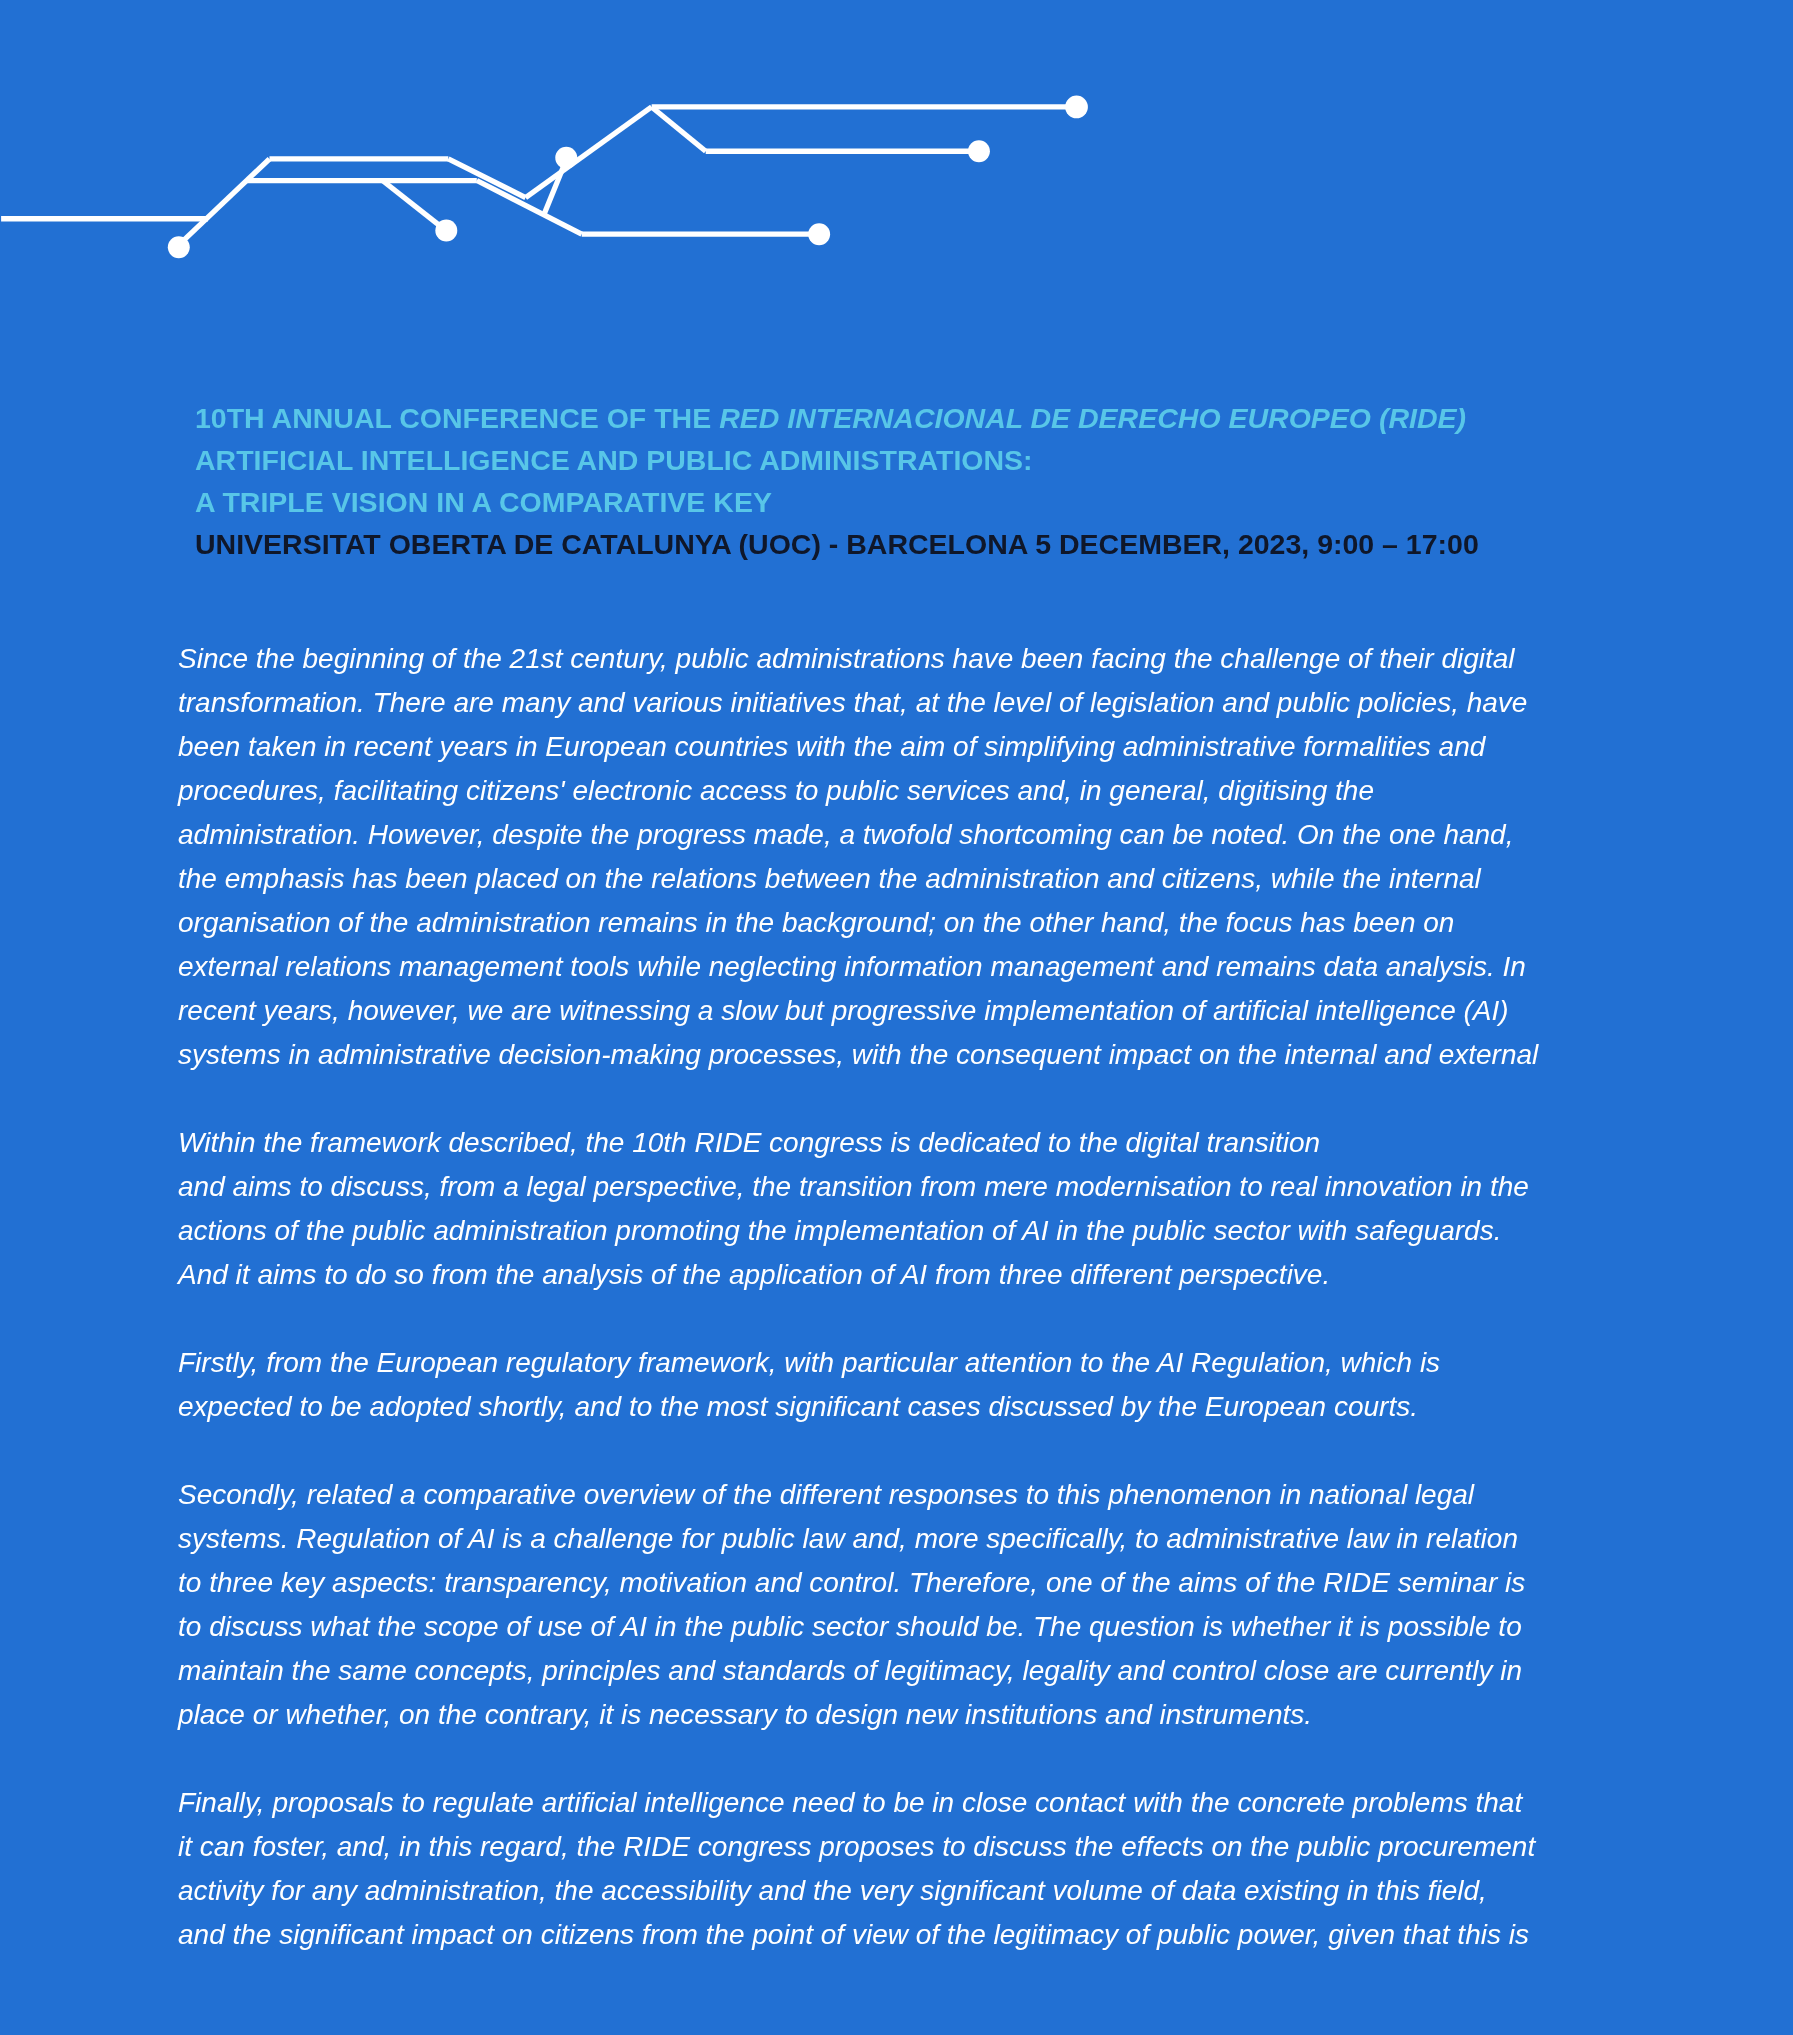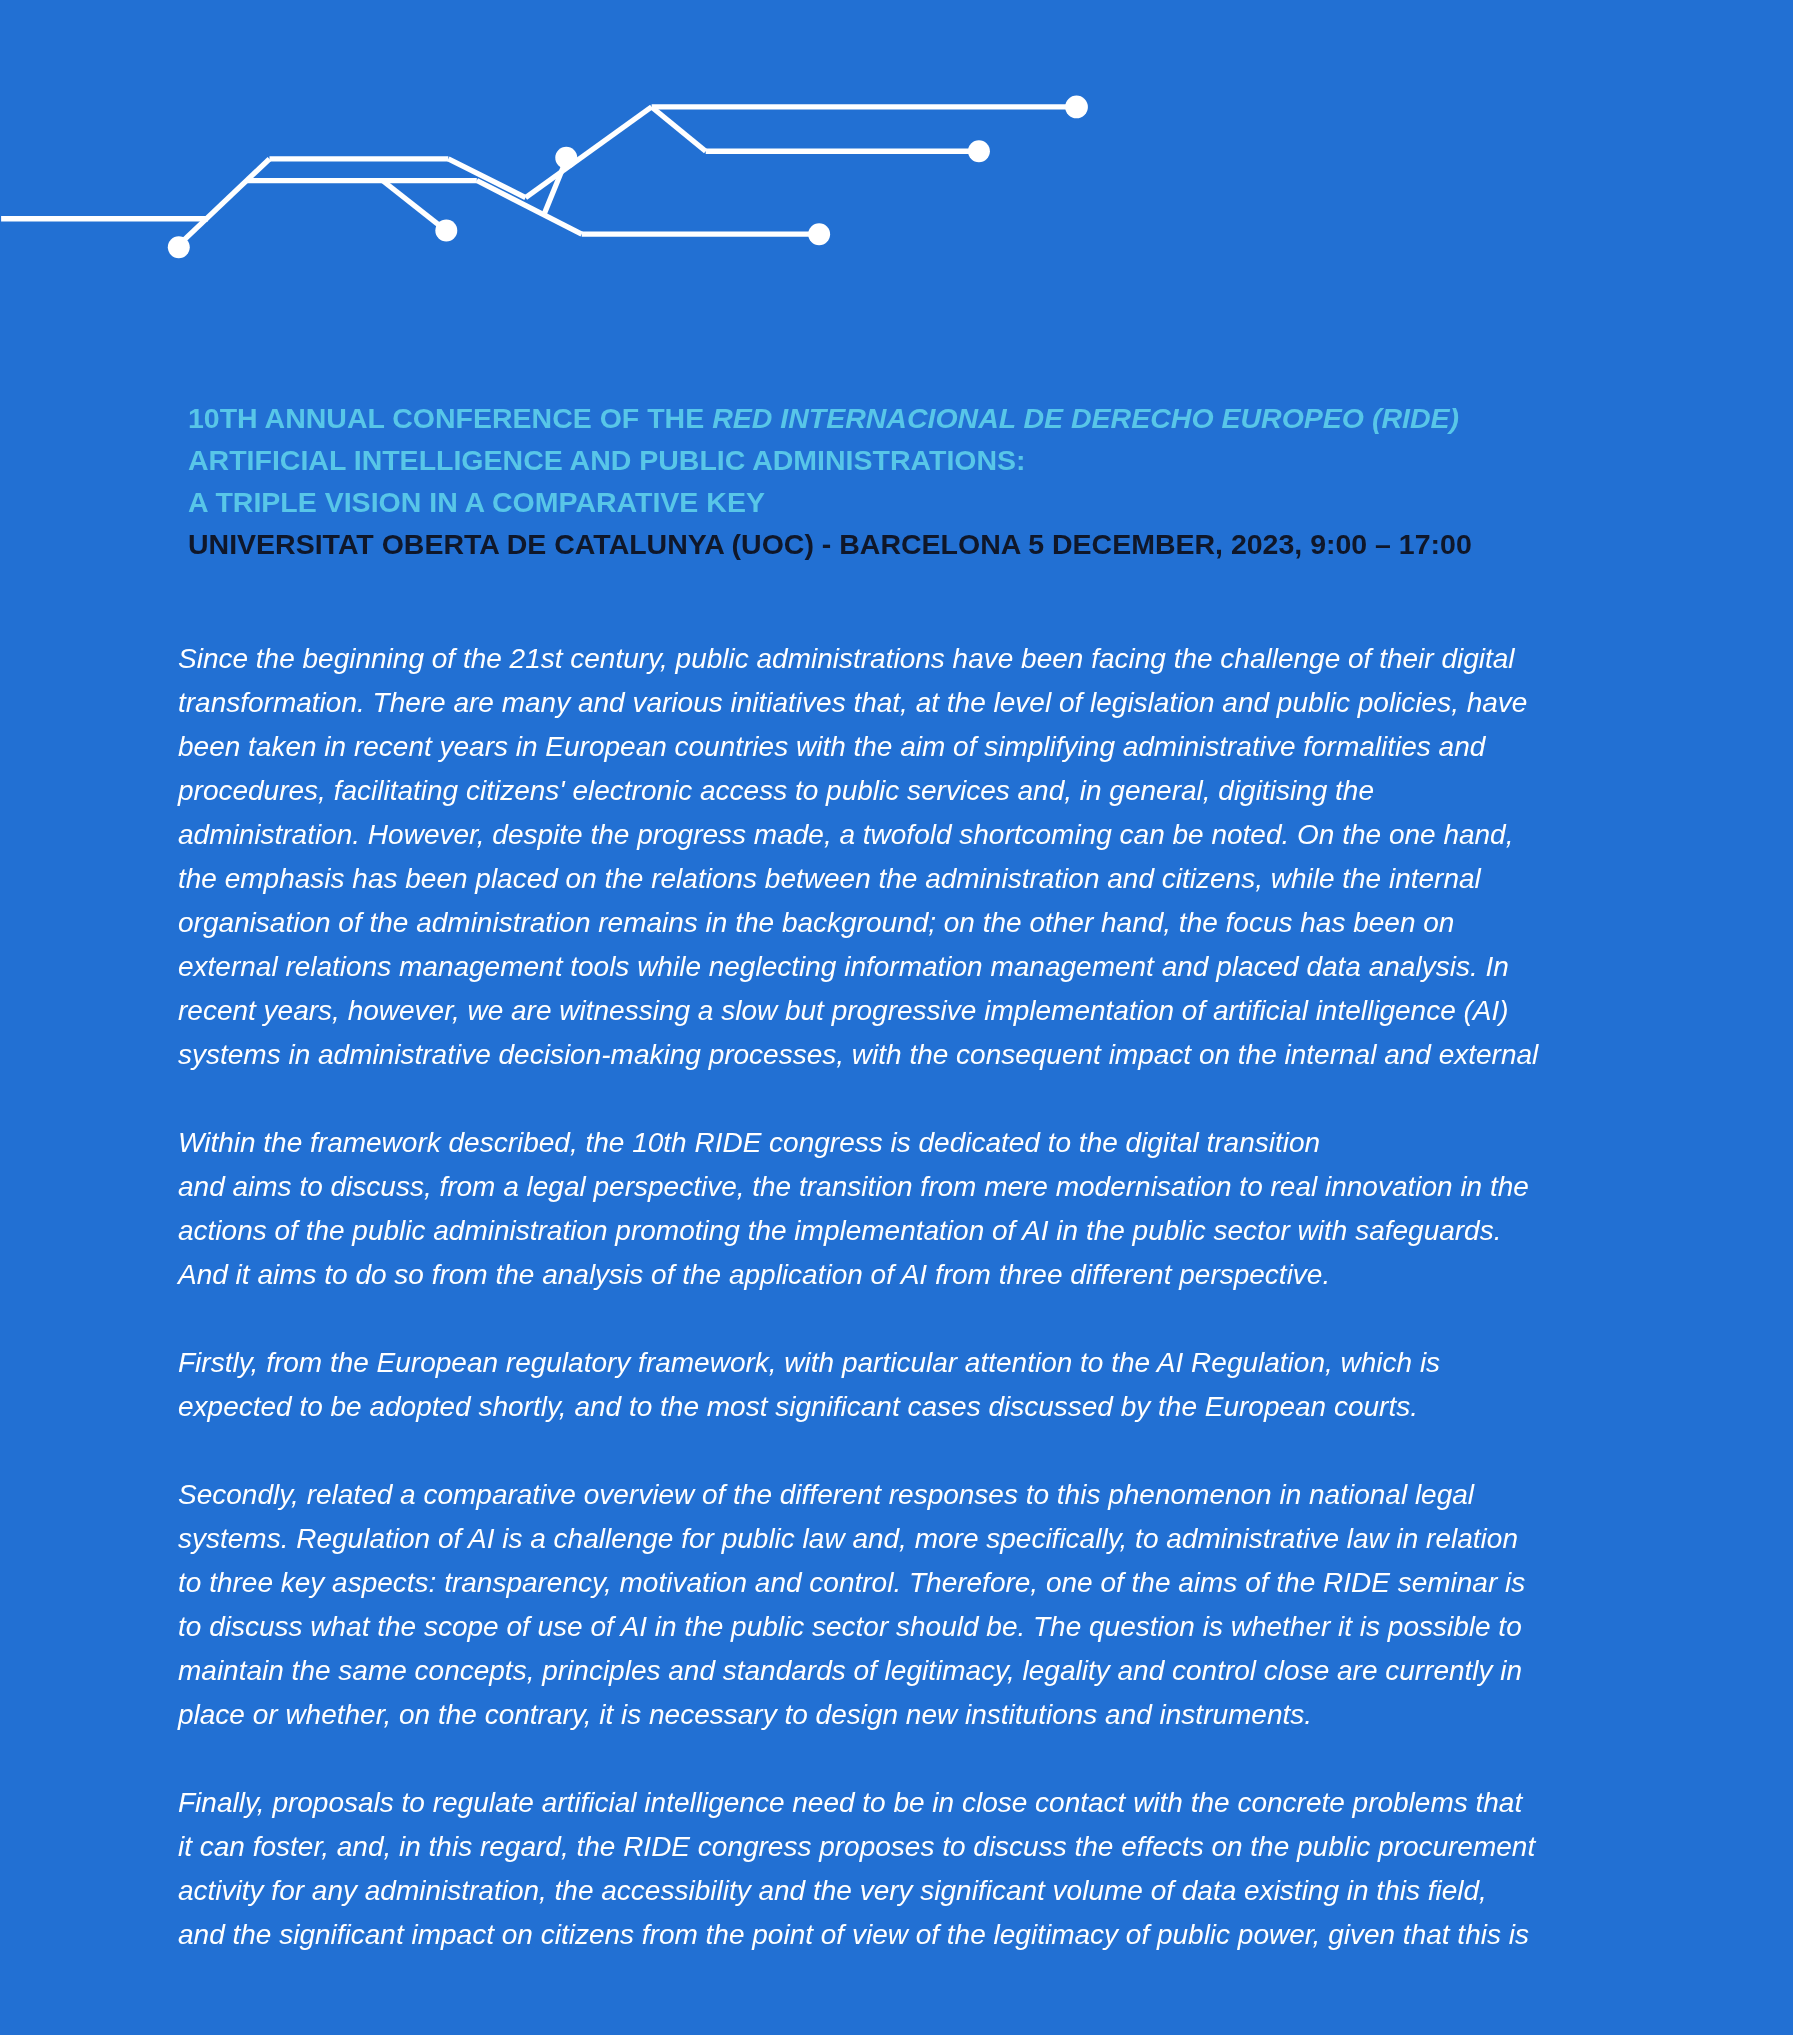--- a/index.html
+++ b/index.html
@@ -11,21 +11,21 @@
     overflow: hidden;
     font-family: "Liberation Sans", sans-serif;
   }
   .decor {
     position: absolute;
     left: 0; top: 0;
     width: 1794px; height: 309px;
   }
   .heading {
     position: absolute;
-    left: 188px;
+    left: 195px;
     top: 397px;
     width: 1531px;
     font-size: 28.5px;
     font-weight: bold;
     line-height: 42px;
     color: var(--accent, #58C6E8);
   }
   .heading .h-line { white-space: pre; }
   .heading .it { font-style: italic; }
   .heading .subtitle { color: #0f172a; }
@@ -82,21 +82,21 @@
   <div class="body-text">
     <div>
         <div class="para">
           <div class="line">Since the beginning of the 21st century, public administrations have been facing the challenge of their digital</div>
           <div class="line">transformation. There are many and various initiatives that, at the level of legislation and public policies, have</div>
           <div class="line">been taken in recent years in European countries with the aim of simplifying administrative formalities and</div>
           <div class="line">procedures, facilitating citizens' electronic access to public services and, in general, digitising the</div>
           <div class="line">administration. However, despite the progress made, a twofold shortcoming can be noted. On the one hand,</div>
           <div class="line">the emphasis has been placed on the relations between the administration and citizens, while the internal</div>
           <div class="line">organisation of the administration remains in the background; on the other hand, the focus has been on</div>
-          <div class="line">external relations management tools while neglecting information management and placed data analysis. In</div>
+          <div class="line">external relations management tools while neglecting information management and remains data analysis. In</div>
           <div class="line">recent years, however, we are witnessing a slow but progressive implementation of artificial intelligence (AI)</div>
           <div class="line">systems in administrative decision-making processes, with the consequent impact on the internal and external</div>
         </div>
         <div class="para">
           <div class="line">Within the framework described, the 10th RIDE congress is dedicated to the digital transition</div>
           <div class="line">and aims to discuss, from a legal perspective, the transition from mere modernisation to real innovation in the</div>
           <div class="line">actions of the public administration promoting the implementation of AI in the public sector with safeguards.</div>
           <div class="line">And it aims to do so from the analysis of the application of AI from three different perspective.</div>
         </div>
         <div class="para">

